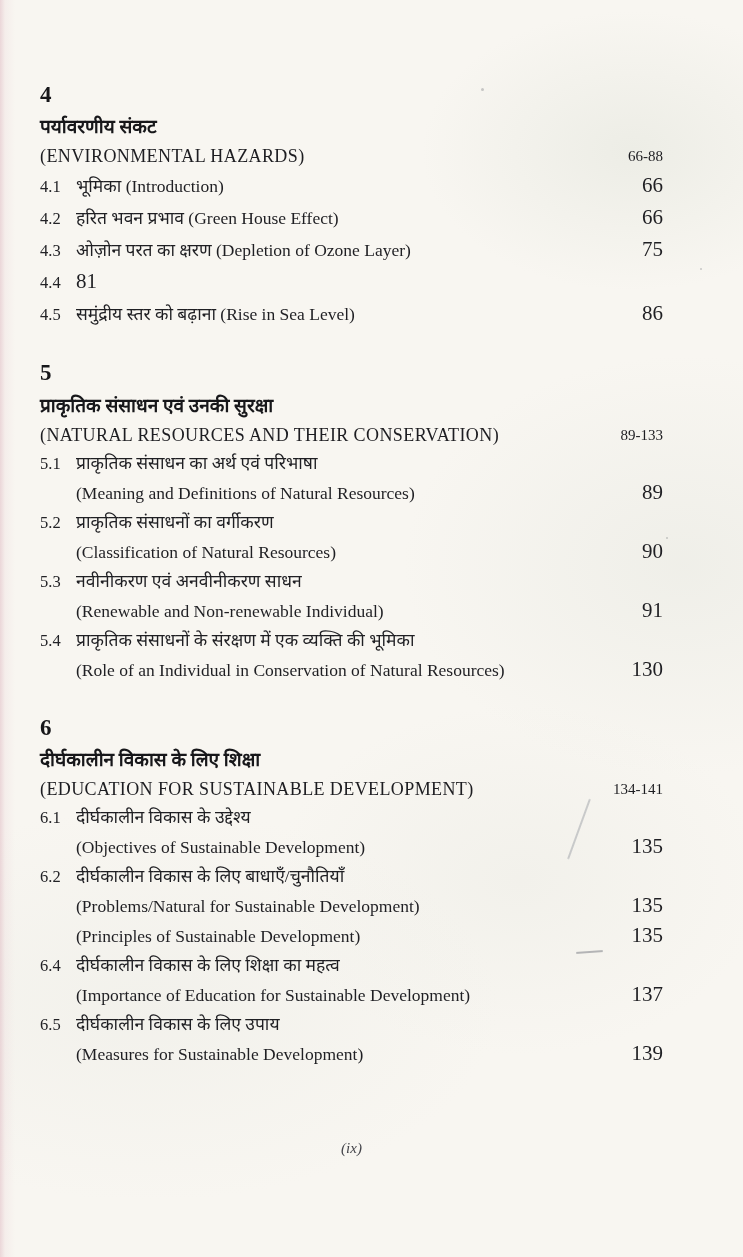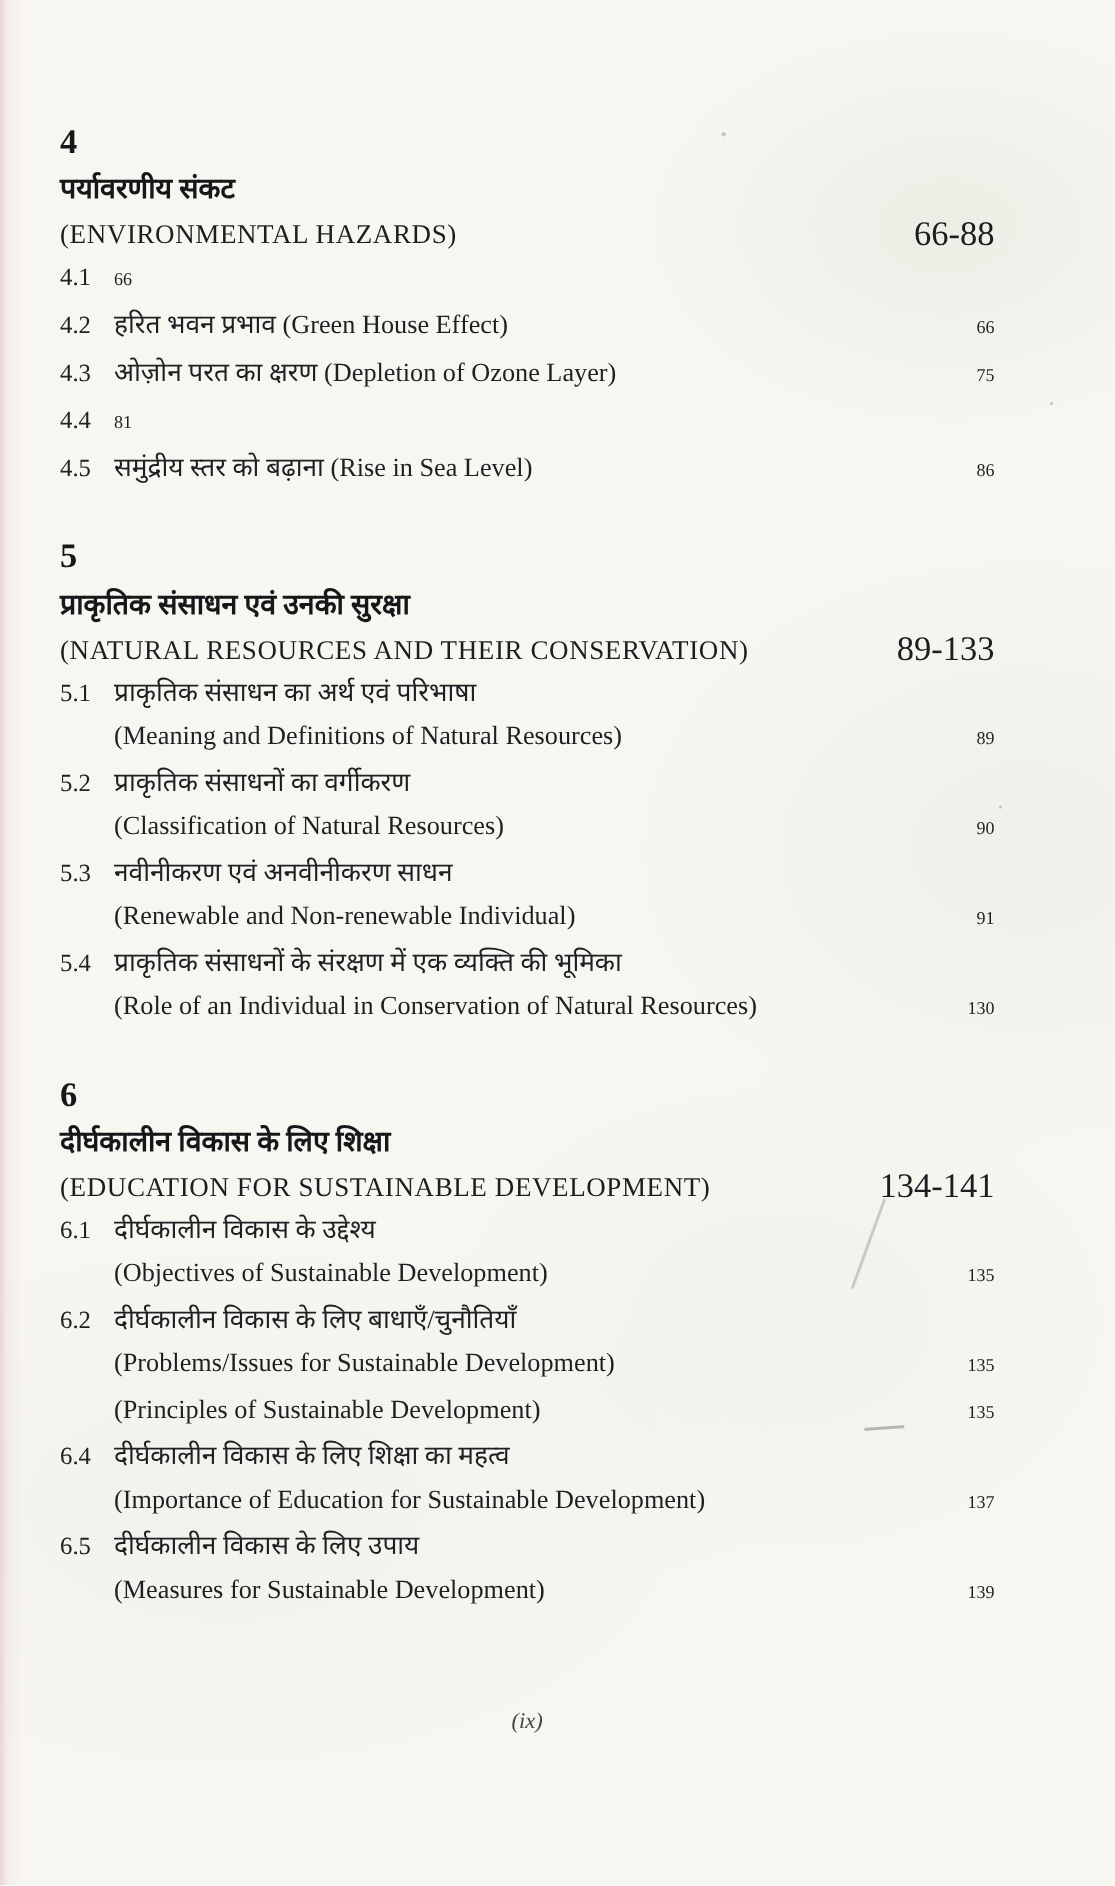--- a/index.html
+++ b/index.html
@@ -30,28 +30,28 @@
     font-size: 23px; font-weight: bold; line-height: 1.1;
     margin-bottom: 5px; color: #17171a;
   }
   .ch-title-hi {
     font-size: 19px; font-weight: bold; line-height: 30px; color: #17171a;
   }
   .ch-header-row {
     display: flex; align-items: center; line-height: 28px;
   }
   .ch-title-en { font-size: 18px; letter-spacing: 0.4px; color: #1d1d21; }
-  .ch-pages { margin-left: auto; font-size: 23px; color: #1d1d21; }
+  .ch-pages { margin-left: auto; font-size: 15px; color: #1d1d21; }
 
   .toc { margin-top: 0; }
   .row { display: flex; align-items: baseline; line-height: 30px; }
   .sec-multiline .row { line-height: 29px; }
   .row .n { flex: none; width: 36px; font-size: 16.5px; color: #222226; }
   .row .t { flex: 1; font-size: 17.5px; padding-right: 10px; color: #1f1f23; }
-  .row .p { flex: none; font-size: 12px; color: #1f1f23; text-align: center; }
+  .row .p { flex: none; font-size: 21px; color: #1f1f23; text-align: center; }
 
   .footer {
     position: absolute; left: 40px; right: 80px; top: 1140px;
     text-align: center; font-style: italic; font-size: 15px; color: #44444a;
   }
 
   
   .crease {
     position: absolute; left: 578px; top: 797px;
     width: 1.5px; height: 64px;
@@ -82,20 +82,21 @@
     <div class="section">
       <div class="ch-num">4</div>
       <div class="ch-title-hi">पर्यावरणीय संकट</div>
       <div class="ch-header-row">
         <span class="ch-title-en">(ENVIRONMENTAL HAZARDS)</span>
         <span class="ch-pages">66-88</span>
       </div>
       <div class="toc">
         <div class="row">
           <span class="n">4.1</span>
+          <span class="t">भूमिका (Introduction)</span>
           <span class="p">66</span>
         </div>
         <div class="row">
           <span class="n">4.2</span>
           <span class="t">हरित भवन प्रभाव (Green House Effect)</span>
           <span class="p">66</span>
         </div>
         <div class="row">
           <span class="n">4.3</span>
           <span class="t">ओज़ोन परत का क्षरण (Depletion of Ozone Layer)</span>
@@ -176,21 +177,21 @@
           <span class="n"></span>
           <span class="t">(Objectives of Sustainable Development)</span>
           <span class="p">135</span>
         </div>
         <div class="row">
           <span class="n">6.2</span>
           <span class="t">दीर्घकालीन विकास के लिए बाधाएँ/चुनौतियाँ</span>
         </div>
         <div class="row">
           <span class="n"></span>
-          <span class="t">(Problems/Issues for Sustainable Development)</span>
+          <span class="t">(Problems/Natural for Sustainable Development)</span>
           <span class="p">135</span>
         </div>
         <div class="row">
           <span class="n"></span>
           <span class="t">(Principles of Sustainable Development)</span>
           <span class="p">135</span>
         </div>
         <div class="row">
           <span class="n">6.4</span>
           <span class="t">दीर्घकालीन विकास के लिए शिक्षा का महत्व</span>

